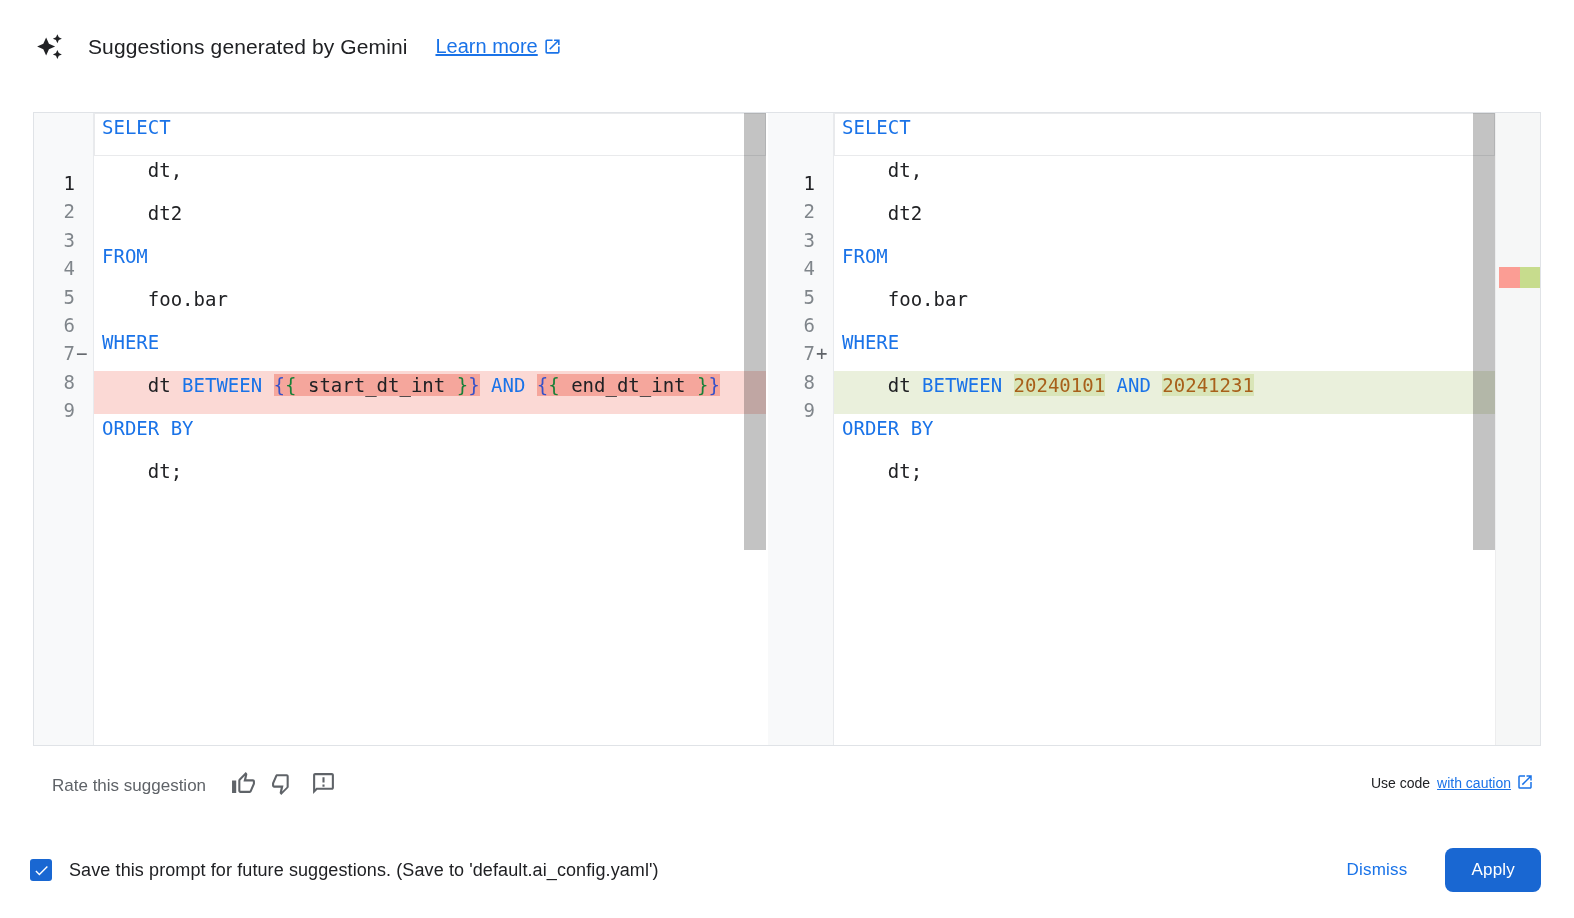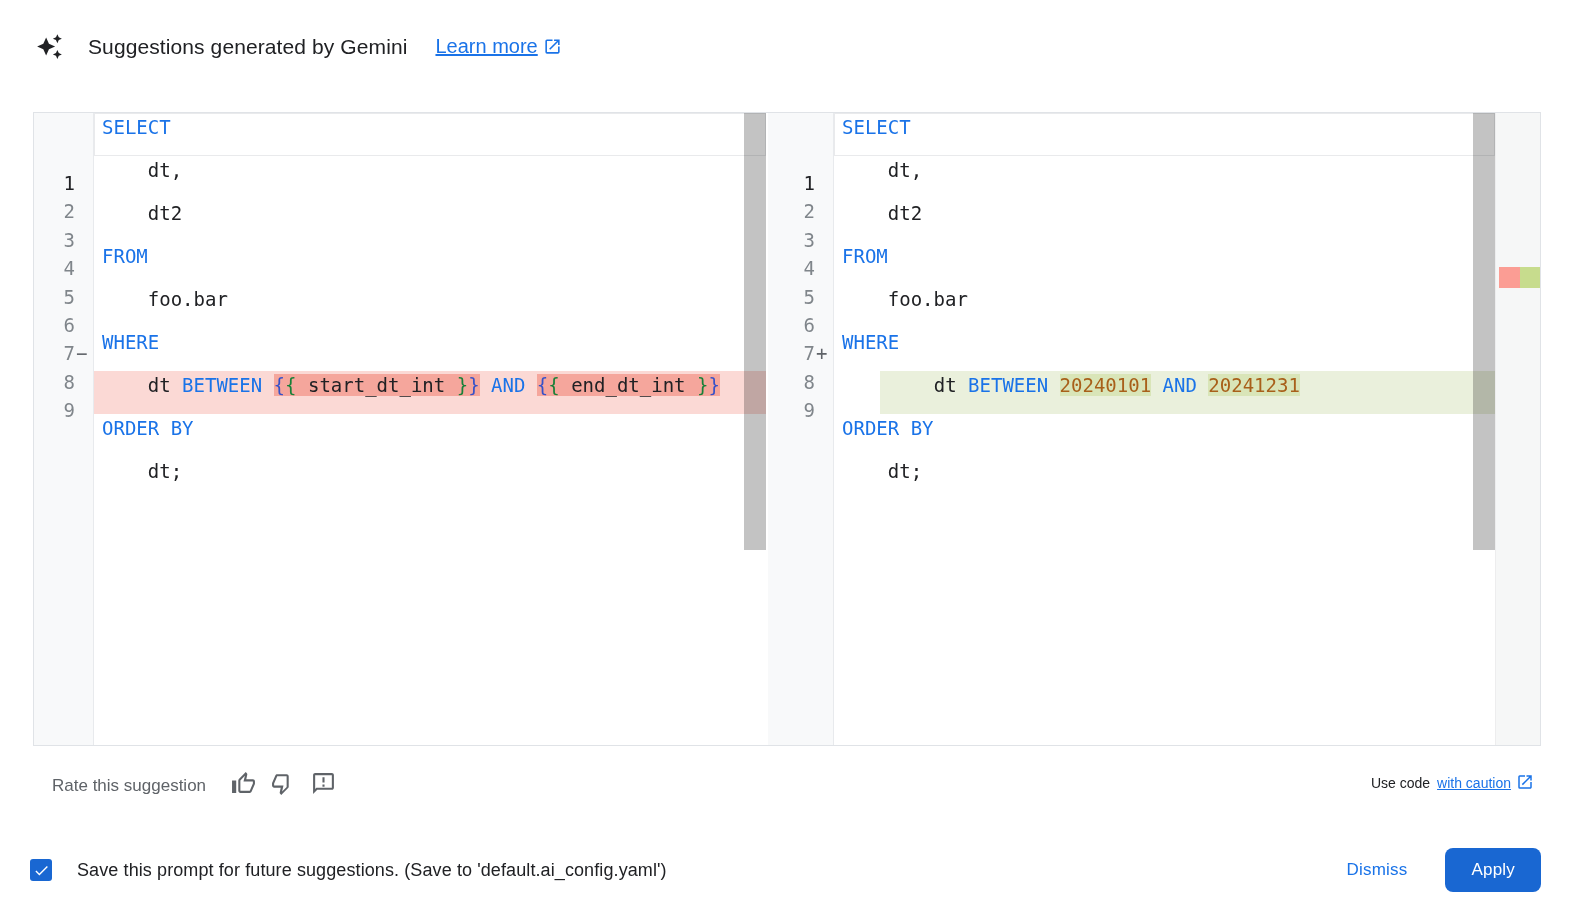--- a/index.html
+++ b/index.html
@@ -45,21 +45,21 @@
   .panel-title-row{height:56px;display:flex;align-items:center;padding-left:21px;background:#fff;}
   .panel-title{font-size:19px;color:#1f1f1f;letter-spacing:.2px;}
 
   .code-lines{
     font-family:"DejaVu Sans Mono","Liberation Mono",monospace;
     font-size:19px;
   }
   .code-line{height:43px;line-height:28.4px;padding-left:8px;white-space:pre;box-sizing:border-box;}
   .code-line.active{background:#fff;box-shadow:inset 0 0 0 1px #e9eaec;}
   .code-line.del{background:var(--del_line_bg);}
-  .code-line.add{background:var(--add_line_bg);margin-left:46px;}
+  .code-line.add{background:var(--add_line_bg);}
   .tk-kw{color:var(--keyword);}
   .tk-pl{color:#202124;}
   .tk-num{color:var(--number_literal);}
   .tk-bo{color:var(--brace_outer);}
   .tk-bi{color:var(--brace_inner);}
   .hl-del{background:var(--del_word_bg);}
   .hl-add{background:var(--add_word_bg);}
 
   .scroll-thumb{
     position:absolute;top:0;width:22px;height:437px;background:rgba(0,0,0,0.235);z-index:3;
@@ -80,21 +80,21 @@
   .rating-label{font-size:17px;color:#5f6368;margin-right:25px;}
   .icon-btn{background:none;border:none;padding:0;margin-right:15px;cursor:pointer;color:#5f6368;}
   .icon-btn svg{width:25px;height:25px;}
 
   .use-code{position:absolute;right:40px;top:773px;display:flex;align-items:flex-end;font-size:14px;}
   .use-code .prefix{color:#202124;margin-right:7px;}
   .use-code a{color:var(--link);text-decoration:underline;cursor:pointer;}
   .use-code svg{width:18px;height:18px;color:var(--link);margin-left:5px;}
 
   
-  .footer-row{position:absolute;left:30px;right:33px;top:848px;display:flex;align-items:center;gap:8px;}
+  .footer-row{position:absolute;left:30px;right:33px;top:848px;display:flex;align-items:center;}
   .checkbox{
     width:22px;height:22px;border-radius:3px;background:var(--checkbox_bg);
     display:flex;align-items:center;justify-content:center;cursor:pointer;flex:none;
   }
   .checkbox svg{width:17px;height:17px;color:#fff;}
   .save-label{font-size:18px;color:#202124;margin-left:17px;letter-spacing:.1px;}
   .footer-actions{margin-left:auto;display:flex;align-items:center;}
   .dismiss-btn{
     background:none;border:none;color:var(--link);font-size:17px;font-weight:500;
     font-family:inherit;cursor:pointer;margin-right:32px;letter-spacing:.2px;

